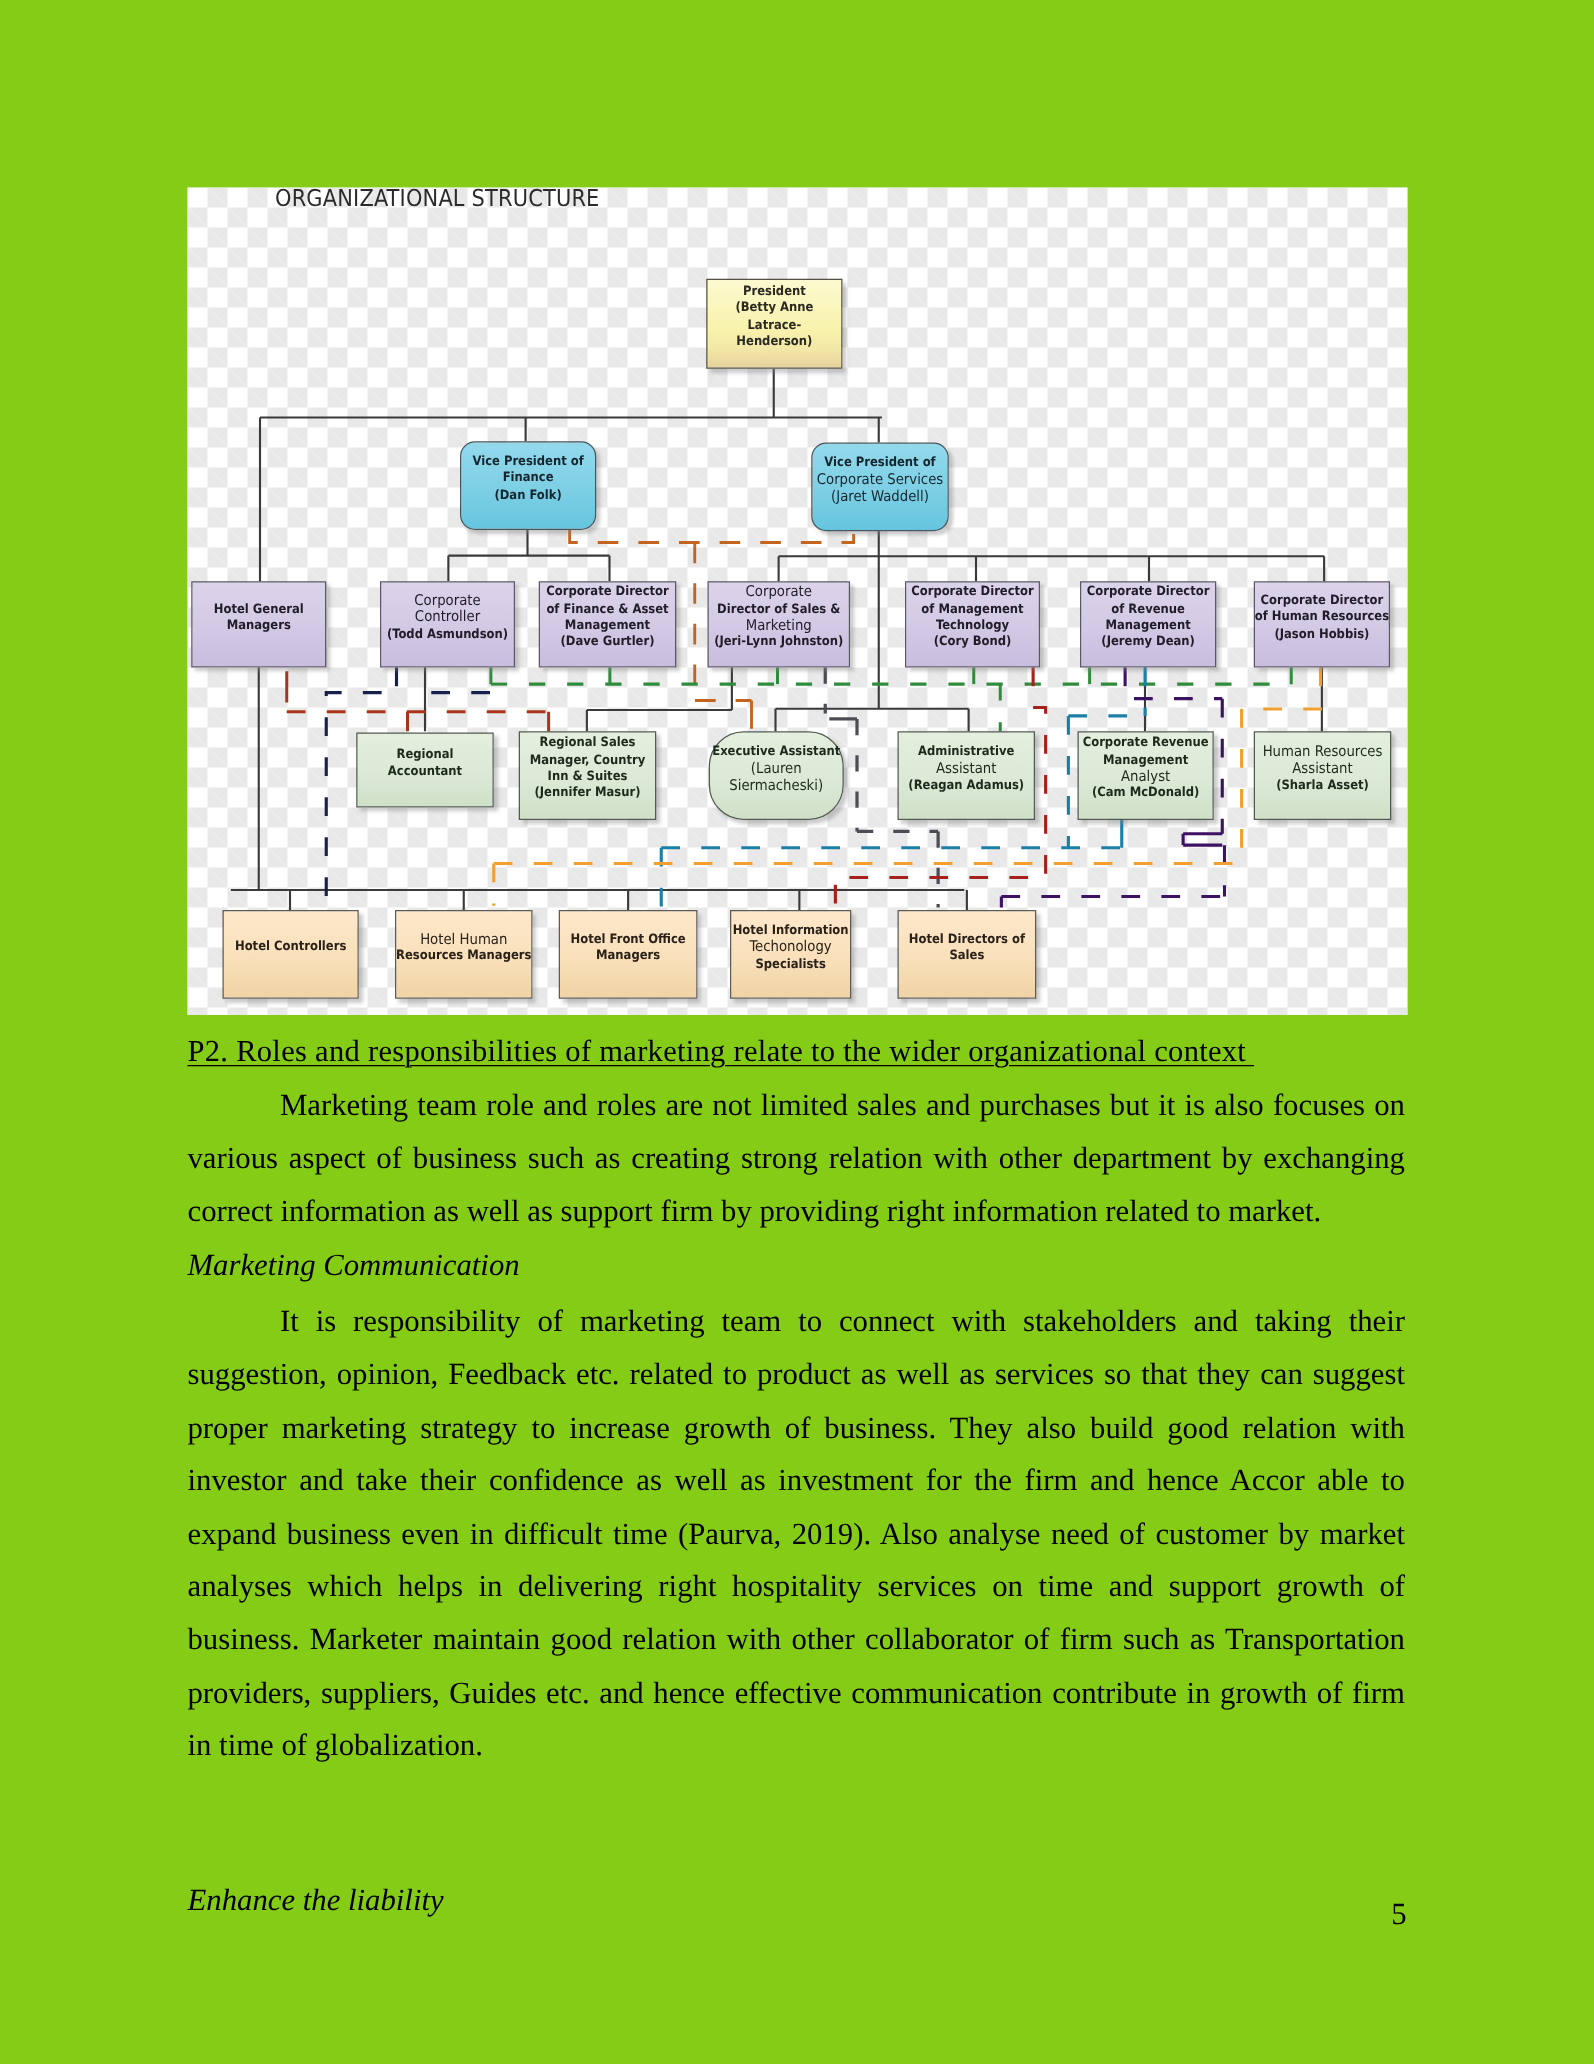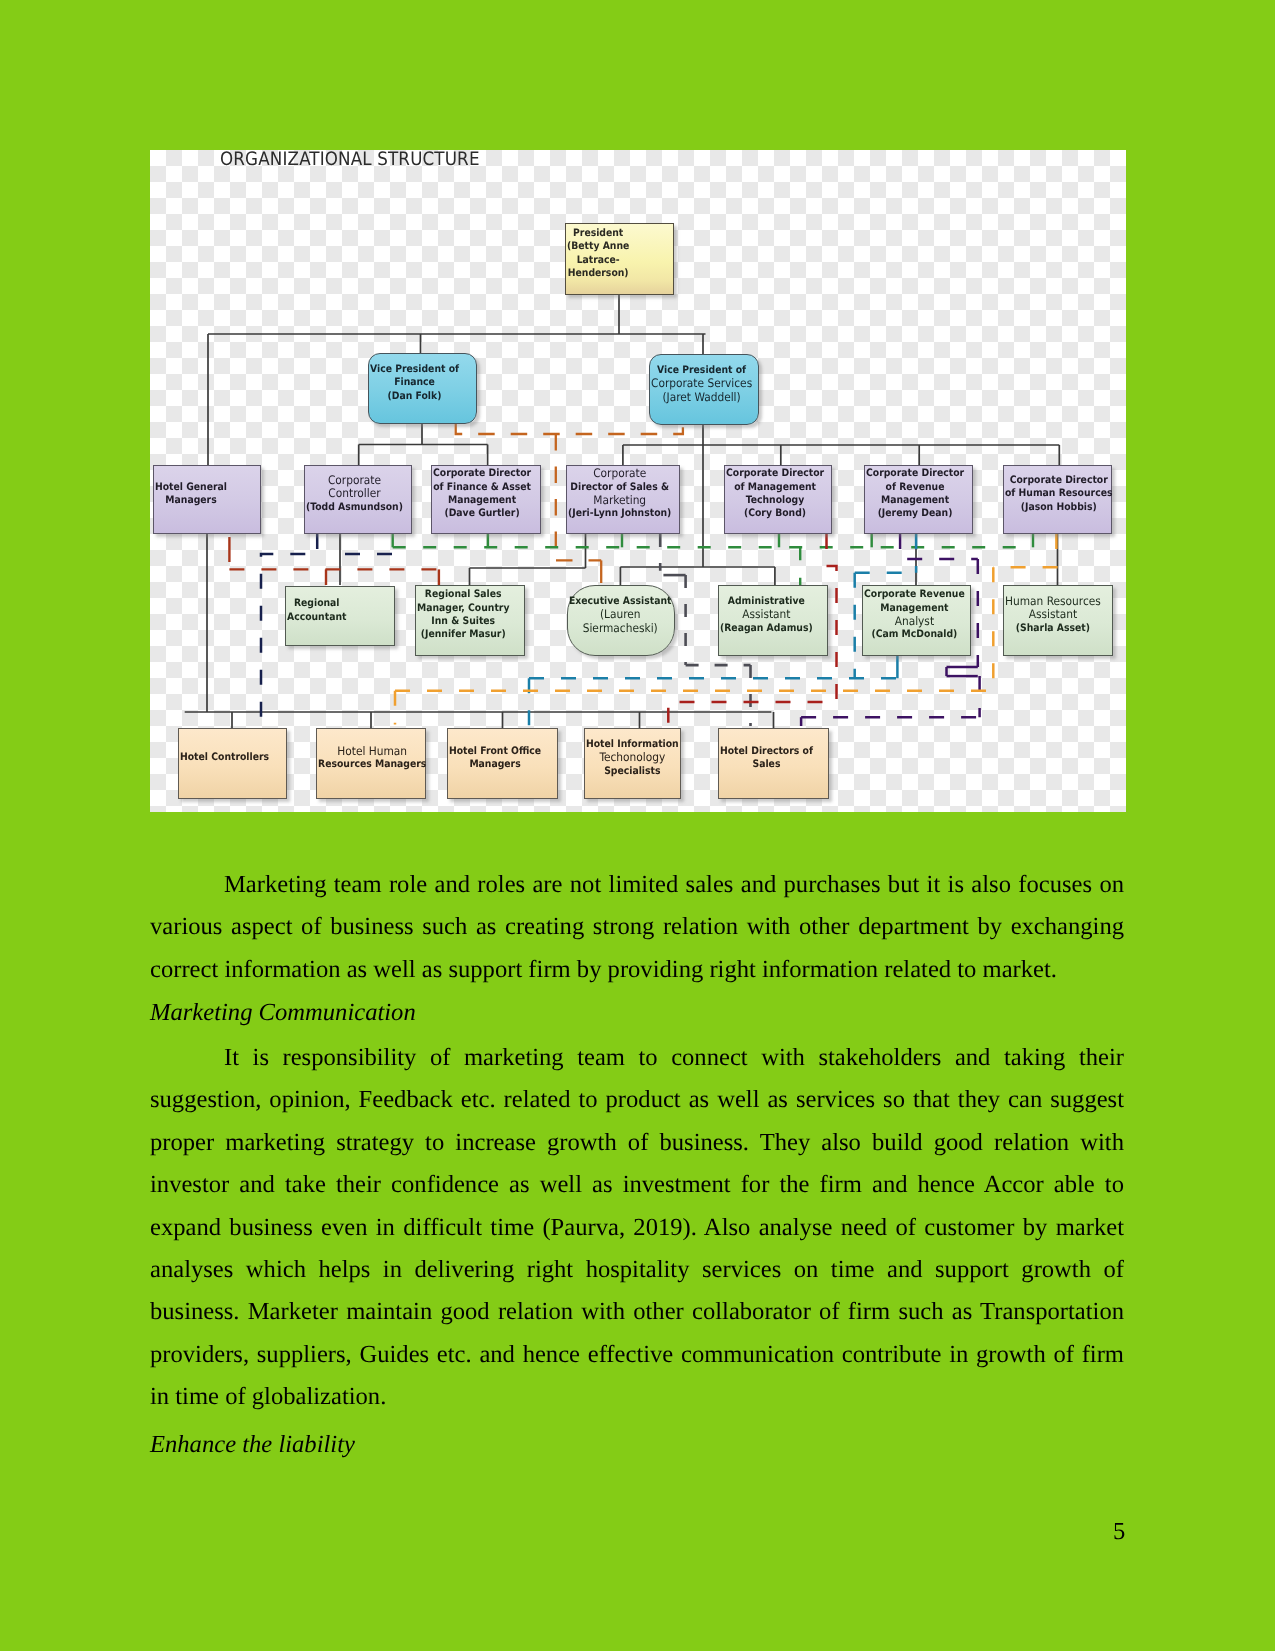--- a/index.html
+++ b/index.html
@@ -10,21 +10,21 @@
 
   
   .figure{position:absolute;left:150px;top:150px;width:976px;height:662px;}
   .checker{position:absolute;inset:0;
     background-image:
       linear-gradient(45deg,#e8e8e8 25%,transparent 25%,transparent 75%,#e8e8e8 75%),
       linear-gradient(45deg,#e8e8e8 25%,transparent 25%,transparent 75%,#e8e8e8 75%);
     background-size:32px 32px;
     background-position:0 0,16px 16px;
     background-color:#ffffff;}
-  .node{position:absolute;box-sizing:border-box;display:flex;align-items:center;justify-content:flex-start;
+  .node{position:absolute;box-sizing:border-box;display:flex;align-items:center;justify-content:center;
         text-align:center;font-family:"DejaVu Sans Condensed","DejaVu Sans",sans-serif;color:#231f20;
         border:1px solid #5a5a62;line-height:13.35px;
         box-shadow:3px 3px 3px rgba(130,130,130,0.42);}
   .node span{display:block;padding:0 1px 11px 1px;}
   .n-pres{border-color:#534e40;background:linear-gradient(180deg,#fcf9cf 0%,#f8f3ad 55%,#f2e7a6 80%,#e6d29c 100%);color:#2b2a22;}
   .n-vp{border-color:#46545b;background:linear-gradient(180deg,#93d9ec 0%,#7fd0e5 50%,#66c5de 100%);color:#16262e;border-radius:12px;}
   .n-dir{border-color:#5c5668;background:linear-gradient(180deg,#dbd3ea 0%,#d3cae5 50%,#c9bddf 100%);color:#201c28;}
   .n-asst{border-color:#525a52;background:linear-gradient(180deg,#e4efde 0%,#dbe9d5 55%,#cfe0c8 100%);color:#1c2a1c;}
   .n-hotel{border-color:#5f5a53;background:linear-gradient(180deg,#fde8cb 0%,#f9e0ba 55%,#f0d3a6 100%);color:#2a2119;}
   .chart-title{position:absolute;font-family:"DejaVu Sans Condensed","DejaVu Sans",sans-serif;font-size:18.6px;
@@ -39,21 +39,21 @@
   .para > span.indent{display:inline-block;width:74px;}
   .pageno{position:absolute;font-size:24.6px;color:#000;}
   .node i{font-style:normal;display:block;white-space:nowrap;}
   .node i.b{font-weight:bold;font-size:10.3px;}
   .node i.r{font-weight:normal;font-size:11.8px;}
   .chart-title{left:70px;top:1px;}
   .heading{left:150px;top:828px;}
   .p1{left:150px;top:864px;width:974px;}
   .ih1{left:150px;top:999px;}
   .p2{left:150px;top:1037px;width:974px;}
-  .ih2{left:150px;top:1431px;}
+  .ih2{left:150px;top:1507px;}
   .pageno{left:1113px;top:1518px;}
   .wires{position:absolute;left:0;top:0;}
   .nodes{position:absolute;left:0;top:0;width:976px;height:662px;}
 </style>
 </head>
 <body>
 
 <div class="page">
 
   <div class="figure">
@@ -310,18 +310,19 @@
         </div>
         <div class="node n-hotel" style="left: 568px; top: 578px; width: 111px; height: 71px;">
           <span>
             <i class="b">Hotel Directors of</i>
             <i class="b">Sales</i>
           </span>
         </div>
       </div>
   </div>
 
+  <div class="heading"><u>P2. Roles and responsibilities of marketing relate to the wider organizational context </u></div>
   <p class="para p1"><span class="indent"></span><span>Marketing team role and roles are not limited sales and purchases but it is also focuses on various aspect of business such as creating strong relation with other department by exchanging correct information as well as support firm by providing right information related to market.</span></p>
   <div class="italichead ih1">Marketing Communication</div>
   <p class="para p2"><span class="indent"></span><span>It is responsibility of marketing team to connect with stakeholders and taking their suggestion, opinion, Feedback etc. related to product as well as services so that they can suggest proper marketing strategy to increase growth of business. They also build good relation with investor and take their confidence as well as investment for the firm and hence Accor able to expand business even in difficult time (Paurva, 2019). Also analyse need of customer by market analyses which helps in delivering right hospitality services on time and support growth of business. Marketer maintain good relation with other collaborator of firm such as Transportation providers, suppliers, Guides etc. and hence effective communication contribute in growth of firm in time of globalization.</span></p>
   <div class="italichead ih2">Enhance the liability</div>
   <div class="pageno">5</div>
 </div>
 
 </body></html>

